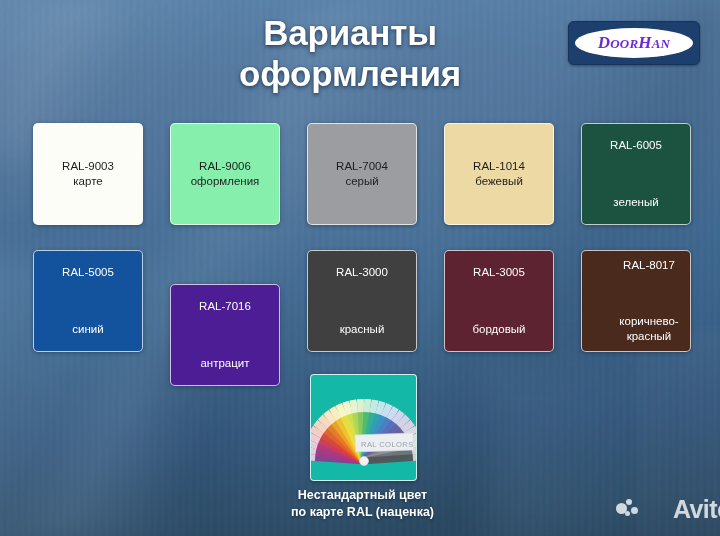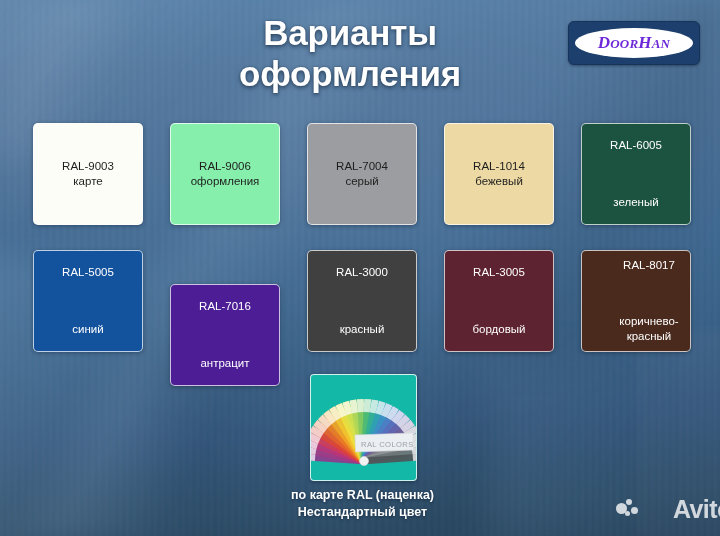--- a/index.html
+++ b/index.html
@@ -347,22 +347,22 @@
             <rect x="-3.4" y="-62" width="6.8" height="13" fill="#ffffff" opacity="0.72" transform="rotate(86)"></rect>
             <circle r="4.5" fill="#f2f2f2" stroke="#d8d8d8" stroke-width="0.7"></circle>
           </g>
       </g>
       <rect x="44" y="60" width="58" height="17" fill="#eceff1" stroke="#d7dbde" stroke-width="0.6" transform="rotate(-2 44 60)"></rect>
       <text x="50" y="72" font-family="Liberation Sans, sans-serif" font-size="7.6" fill="#9aa2a8" letter-spacing="0.4">RAL COLORS</text>
     </svg>
   </div>
 
   <div class="ral-caption">
+    <span>Нестандартный цвет</span>
     <span>по карте RAL (наценка)</span>
-    <span>Нестандартный цвет</span>
   </div>
 
   <div class="avito">
     <div class="avito-mark">
       <i class="d1"></i>
         <i class="d2"></i>
         <i class="d3"></i>
         <i class="d4"></i>
     </div>
     <div class="avito-word">Avito</div>

